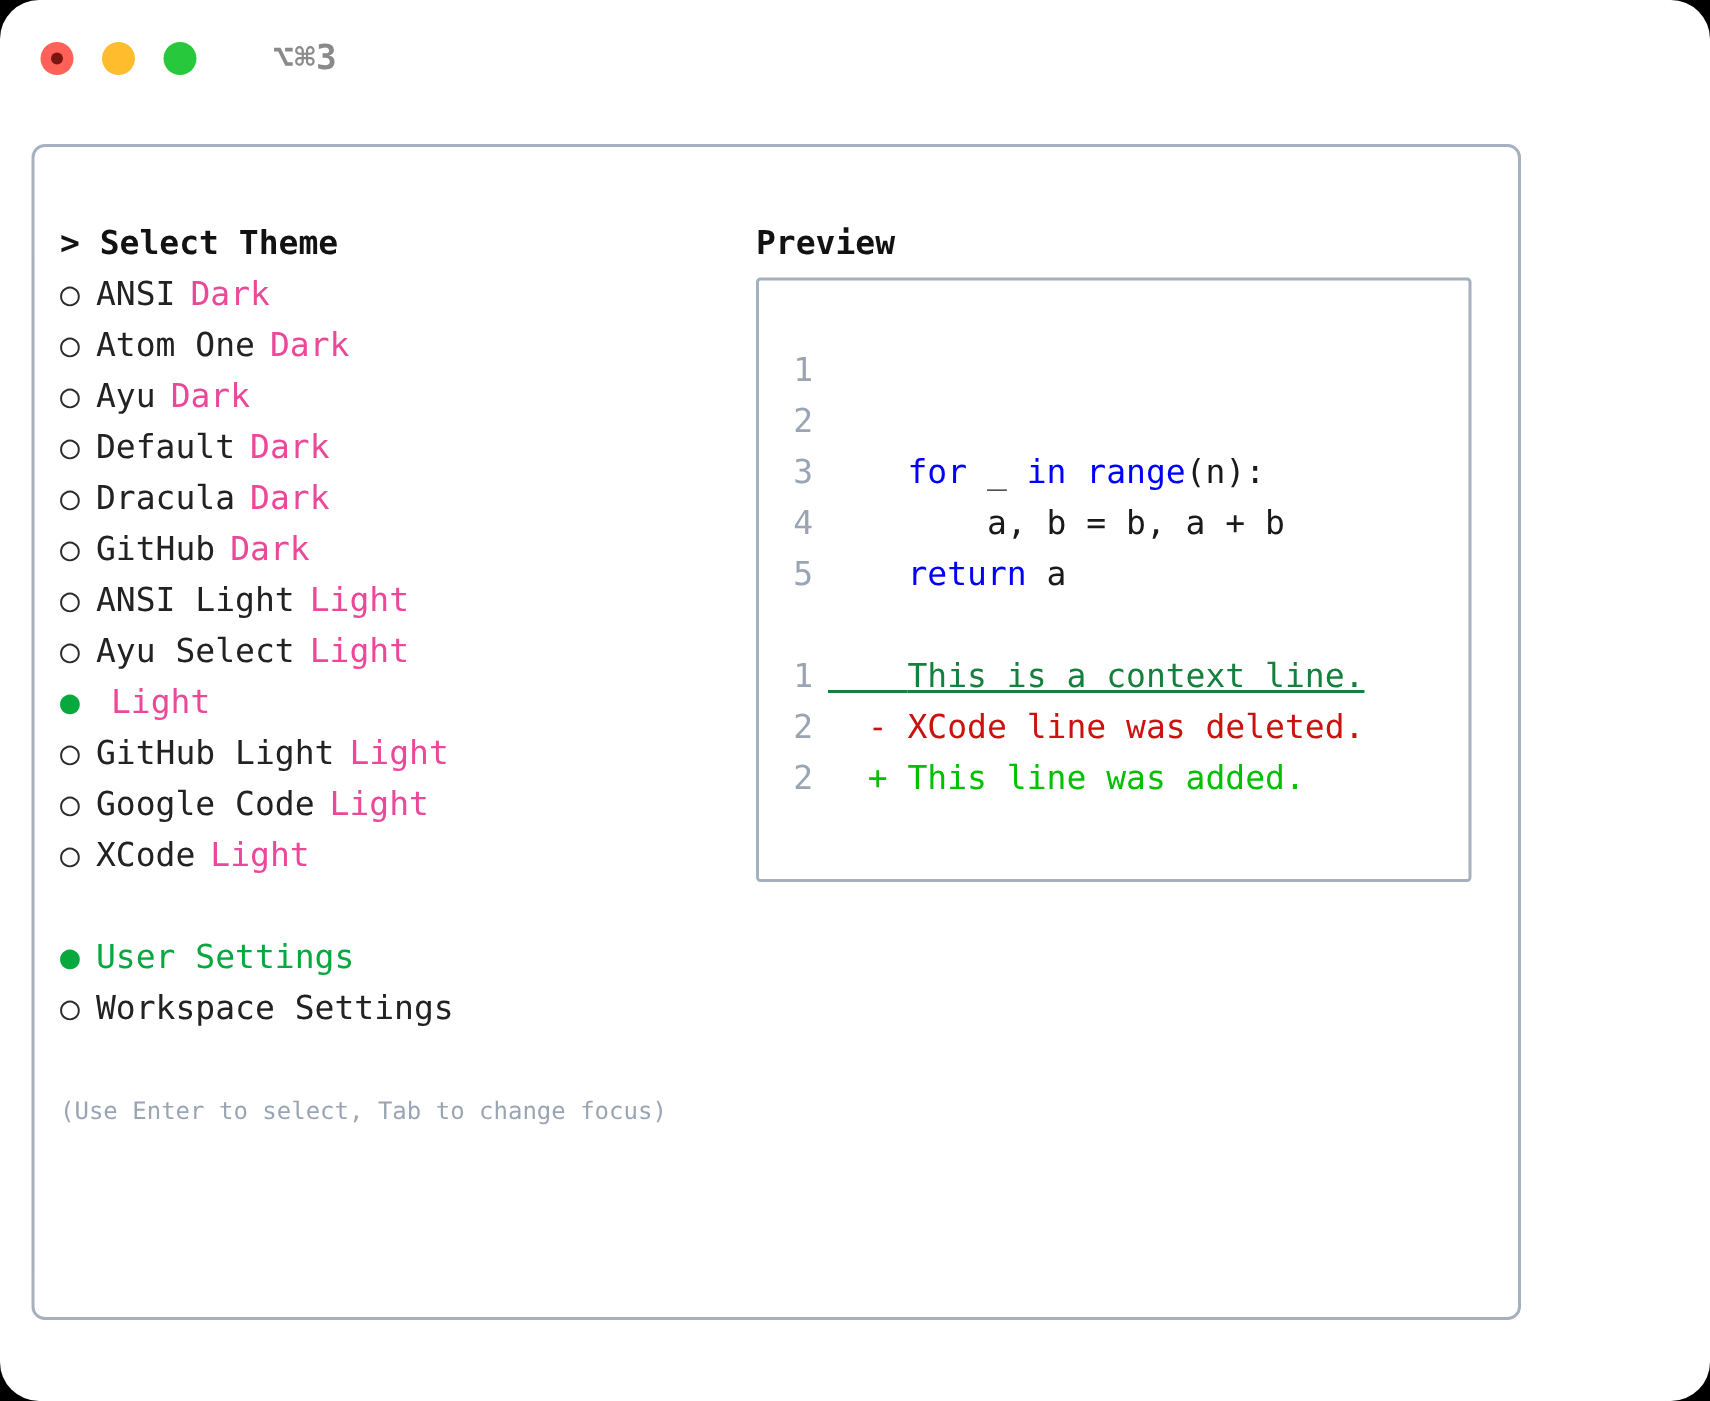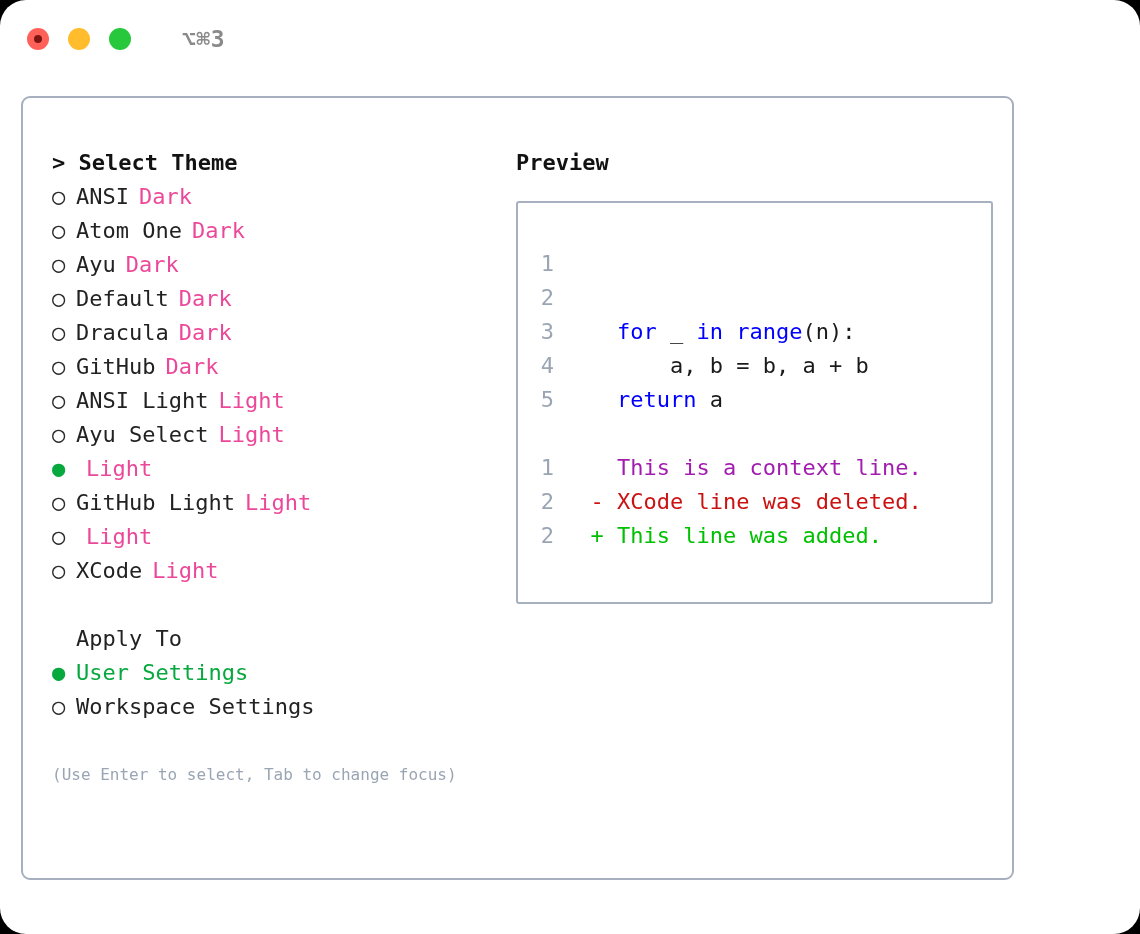--- a/index.html
+++ b/index.html
@@ -68,21 +68,21 @@
     top: 96px;
     width: 993px;
     height: 784px;
     border: 2px solid #a6b0be;
     border-radius: 9px;
     background: #ffffff;
   }
 
   .columns {
     display: flex;
-    padding: 48px 0 0 12px;
+    padding: 48px 0 0 0;
   }
   .col-left  { width: 470px; padding-left: 17px; }
   .col-right { flex: 1; padding-left: 11px; }
 
   
   .section-title {
     font-size: 22px;
     font-weight: bold;
     color: #121212;
     line-height: 34px;
@@ -128,21 +128,21 @@
     color: #9aa5b4;
     width: 420px;
   }
 
   
   .preview-title {
     font-size: 22px;
     font-weight: bold;
     color: #121212;
     line-height: 34px;
-    margin-bottom: 21px;
+    margin-bottom: 5px;
   }
   .preview-box {
     width: 477px;
     height: 403px;
     border: 2px solid #a6b0be;
     border-radius: 3px;
     background: #ffffff;
     padding: 44px 0 0 12px;
   }
   .code-line {
@@ -157,21 +157,21 @@
     text-align: right;
     color: #9aa5b4;
     padding-right: 10px;
   }
   .code-text { color: #1a1a1a; }
   .tok-kw   { color: #0000ff; }
   .tok-fn   { color: #9e0000; }
   .tok-plain{ color: #1a1a1a; }
   .gap-line { height: 34px; }
 
-  .diff-ctx { color: #a21caf; }
+  .diff-ctx { color: #15803d; text-decoration: underline; }
   .diff-del { color: #cc1111; }
   .diff-add { color: #00c000; }
 </style>
 </head>
 <body>
 
 <div class="page">
 
   <div class="titlebar">
     <div class="lights">
@@ -191,27 +191,26 @@
             <div class="opt"><span class="marker">○</span><span class="opt-label">ANSI</span><span class="opt-tag">Dark</span></div>
             <div class="opt"><span class="marker">○</span><span class="opt-label">Atom One</span><span class="opt-tag">Dark</span></div>
             <div class="opt"><span class="marker">○</span><span class="opt-label">Ayu</span><span class="opt-tag">Dark</span></div>
             <div class="opt"><span class="marker">○</span><span class="opt-label">Default</span><span class="opt-tag">Dark</span></div>
             <div class="opt"><span class="marker">○</span><span class="opt-label">Dracula</span><span class="opt-tag">Dark</span></div>
             <div class="opt"><span class="marker">○</span><span class="opt-label">GitHub</span><span class="opt-tag">Dark</span></div>
             <div class="opt"><span class="marker">○</span><span class="opt-label">ANSI Light</span><span class="opt-tag">Light</span></div>
             <div class="opt"><span class="marker">○</span><span class="opt-label">Ayu Select</span><span class="opt-tag">Light</span></div>
             <div class="opt selected"><span class="marker">●</span><span class="opt-tag">Light</span></div>
             <div class="opt"><span class="marker">○</span><span class="opt-label">GitHub Light</span><span class="opt-tag">Light</span></div>
-            <div class="opt"><span class="marker">○</span><span class="opt-tag">Light</span></div>
+            <div class="opt"><span class="marker">○</span><span class="opt-label">Google Code</span><span class="opt-tag">Light</span></div>
             <div class="opt"><span class="marker">○</span><span class="opt-label">XCode</span><span class="opt-tag">Light</span></div>
           </div>
 
         <div class="spacer-block"></div>
 
-        <div class="apply-head">Apply To</div>
         <div id="apply-list">
             <div class="opt selected"><span class="marker">●</span><span class="opt-label">User Settings</span></div>
             <div class="opt"><span class="marker">○</span><span class="opt-label">Workspace Settings</span></div>
           </div>
 
         <div class="hint">(Use Enter to select, Tab to change focus)</div>
       </div>
 
       <div class="col-right">
         <div class="preview-title">Preview</div>

